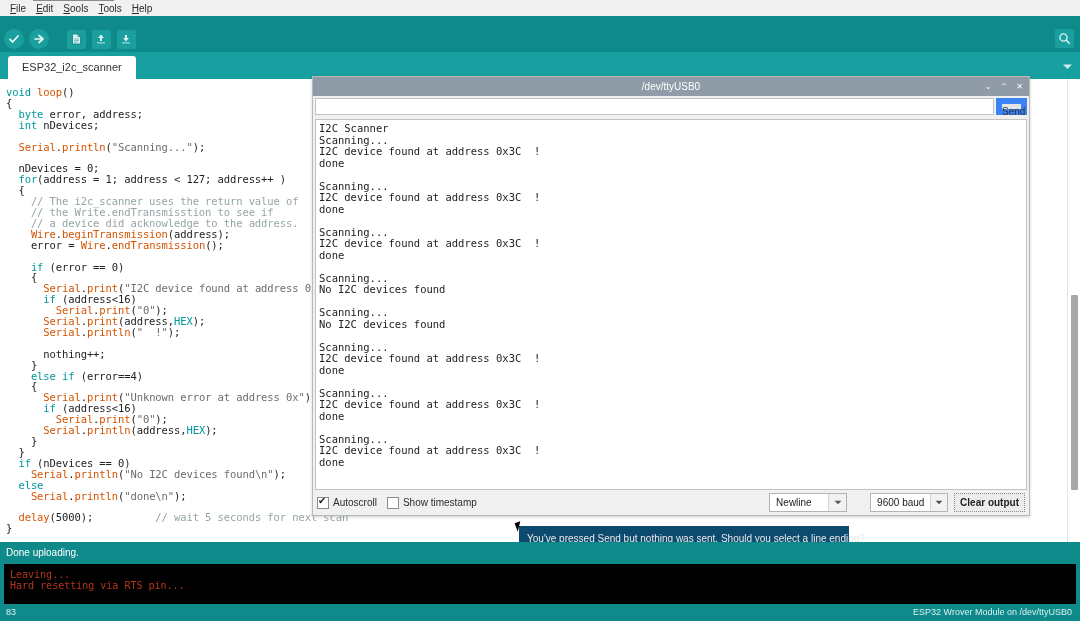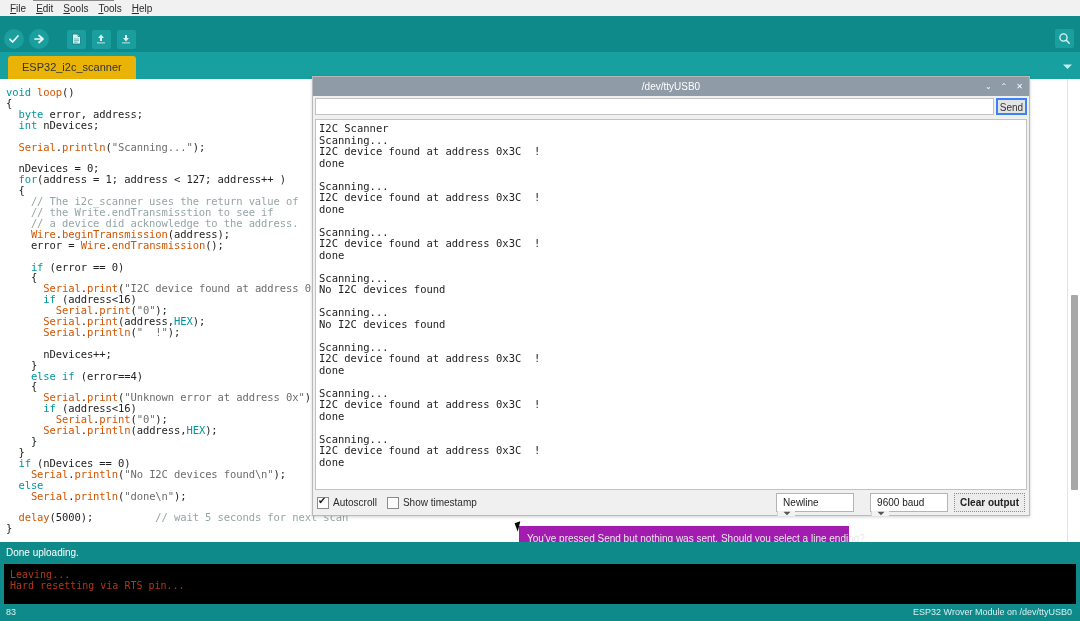--- a/index.html
+++ b/index.html
@@ -131,21 +131,21 @@
     position: absolute;
     left: 0; top: 52px;
     width: 1080px; height: 27px;
     background: #18a0a0;
   }
   .tab {
     position: absolute;
     left: 8px; top: 4px;
     height: 23px;
     padding: 0 14px;
-    background: #eab308;
+    background: #ffffff;
     border-radius: 3px 3px 0 0;
     font-size: 11px;
     color: #333;
     line-height: 23px;
     cursor: default;
   }
   .tab-menu {
     position: absolute;
     right: 4px; top: 5px;
     width: 18px; height: 18px;
@@ -243,21 +243,21 @@
     font-family: "Liberation Sans", sans-serif;
     font-size: 10px;
     padding: 0 3px;
     outline: none;
   }
   .mon-send {
     width: 31px;
     height: 17px;
     margin-left: 2px;
     background: #e4e4e4;
-    border: 2px solid #3b82f6;
+    border: 6px solid #3b82f6;
     box-sizing: border-box;
     font-size: 10px;
     line-height: 15px;
     text-align: center;
     color: #333;
     cursor: default;
   }
   .mon-out {
     position: absolute;
     left: 2px; top: 42px;
@@ -313,23 +313,22 @@
   }
   .spacer { flex: 1; }
   .combo {
     position: relative;
     height: 19px;
     background: #ffffff;
     border: 1px solid #b4b4b4;
     box-sizing: border-box;
     display: flex;
     align-items: flex-start;
-    margin-left: 16px;
-    cursor: default;
-    flex-direction: column;
+    margin-left: 23px;
+    cursor: default;
   }
   .combo .lbl {
     font-size: 10px;
     color: #222;
     padding: 0 6px;
     line-height: 17px;
     flex: 1;
     white-space: nowrap;
   }
   .combo .arrowbox {
@@ -355,21 +354,21 @@
     color: #222;
     cursor: default;
     font-weight: bold;
   }
 
   
   .tooltip {
     position: absolute;
     left: 519px; top: 526px;
     width: 330px; height: 25px;
-    background: #a21caf;
+    background: #0c4a6e;
     color: #e9e9e9;
     font-size: 10px;
     line-height: 25px;
     padding-left: 8px;
     box-sizing: border-box;
     white-space: nowrap;
   }
   .cursor {
     position: absolute;
     left: 516px; top: 522px;
@@ -527,21 +526,21 @@
 </span><span class="p">    error = </span><span class="f">Wire</span><span class="p">.</span><span class="f">endTransmission</span><span class="p">();
 
 </span><span class="k">    if</span><span class="p"> (error == 0)
     {
 </span><span class="f">      Serial</span><span class="p">.</span><span class="f">print</span><span class="p">(</span><span class="s">"I2C device found at address 0x"</span><span class="p">);
 </span><span class="k">      if</span><span class="p"> (address&lt;16)
 </span><span class="f">        Serial</span><span class="p">.</span><span class="f">print</span><span class="p">(</span><span class="s">"0"</span><span class="p">);
 </span><span class="f">      Serial</span><span class="p">.</span><span class="f">print</span><span class="p">(address,</span><span class="v">HEX</span><span class="p">);
 </span><span class="f">      Serial</span><span class="p">.</span><span class="f">println</span><span class="p">(</span><span class="s">"  !"</span><span class="p">);
 
-</span><span class="p">      nDevices++;
+</span><span class="p">      nothing++;
     }
 </span><span class="k">    else if</span><span class="p"> (error==4)
     {
 </span><span class="f">      Serial</span><span class="p">.</span><span class="f">print</span><span class="p">(</span><span class="s">"Unknown error at address 0x"</span><span class="p">);
 </span><span class="k">      if</span><span class="p"> (address&lt;16)
 </span><span class="f">        Serial</span><span class="p">.</span><span class="f">print</span><span class="p">(</span><span class="s">"0"</span><span class="p">);
 </span><span class="f">      Serial</span><span class="p">.</span><span class="f">println</span><span class="p">(address,</span><span class="v">HEX</span><span class="p">);
     }
   }
 </span><span class="k">  if</span><span class="p"> (nDevices == 0)

